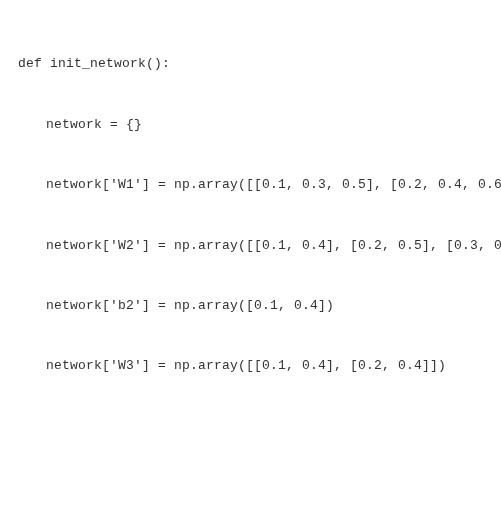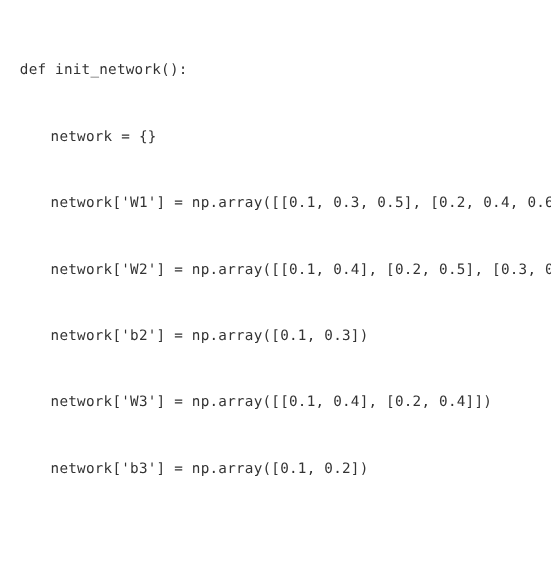--- a/index.html
+++ b/index.html
@@ -11,34 +11,33 @@
     line-height: 1.55;
     color: #333333;
     width: 501px;
     box-sizing: border-box;
     position: relative;
   }
   .code-block {
     white-space: pre;
     letter-spacing: 0.2px;
   }
-  .line { display: block; }
+  .line { display: block; font-family: Liberation Mono, monospace; }
   .ind1 { padding-left: 28px; }
 </style>
 </head>
 <body>
 
 <div class="code-block">
   <span class="line">def init_network():</span>
   <span class="line ind1">network = {}</span>
   <span class="line ind1">network['W1'] = np.array([[0.1, 0.3, 0.5], [0.2, 0.4, 0.6]])</span>
   <span class="line ind1">network['W2'] = np.array([[0.1, 0.4], [0.2, 0.5], [0.3, 0.6]])</span>
-  <span class="line ind1">network['b2'] = np.array([0.1, 0.3])</span>
+  <span class="line ind1">network['b2'] = np.array([0.1, 0.4])</span>
   <span class="line ind1">network['W3'] = np.array([[0.1, 0.4], [0.2, 0.4]])</span>
-  <span class="line ind1">network['b3'] = np.array([0.1, 0.2])</span>
   
   
   
   
   
   
   
   
   
   

